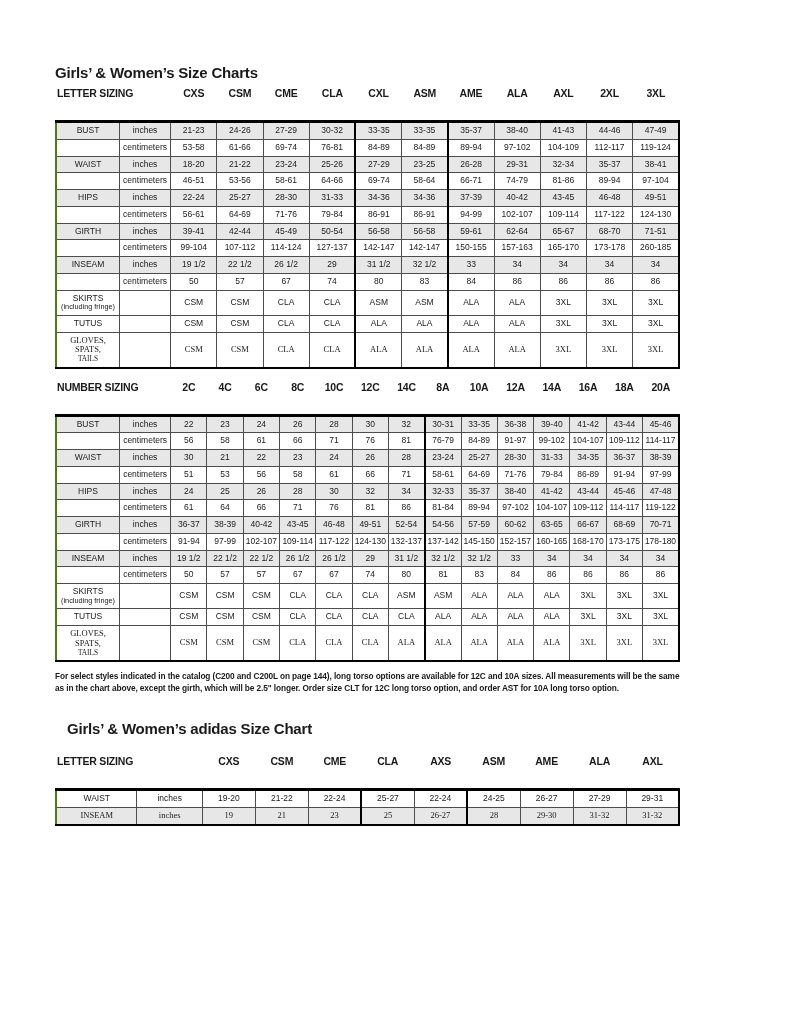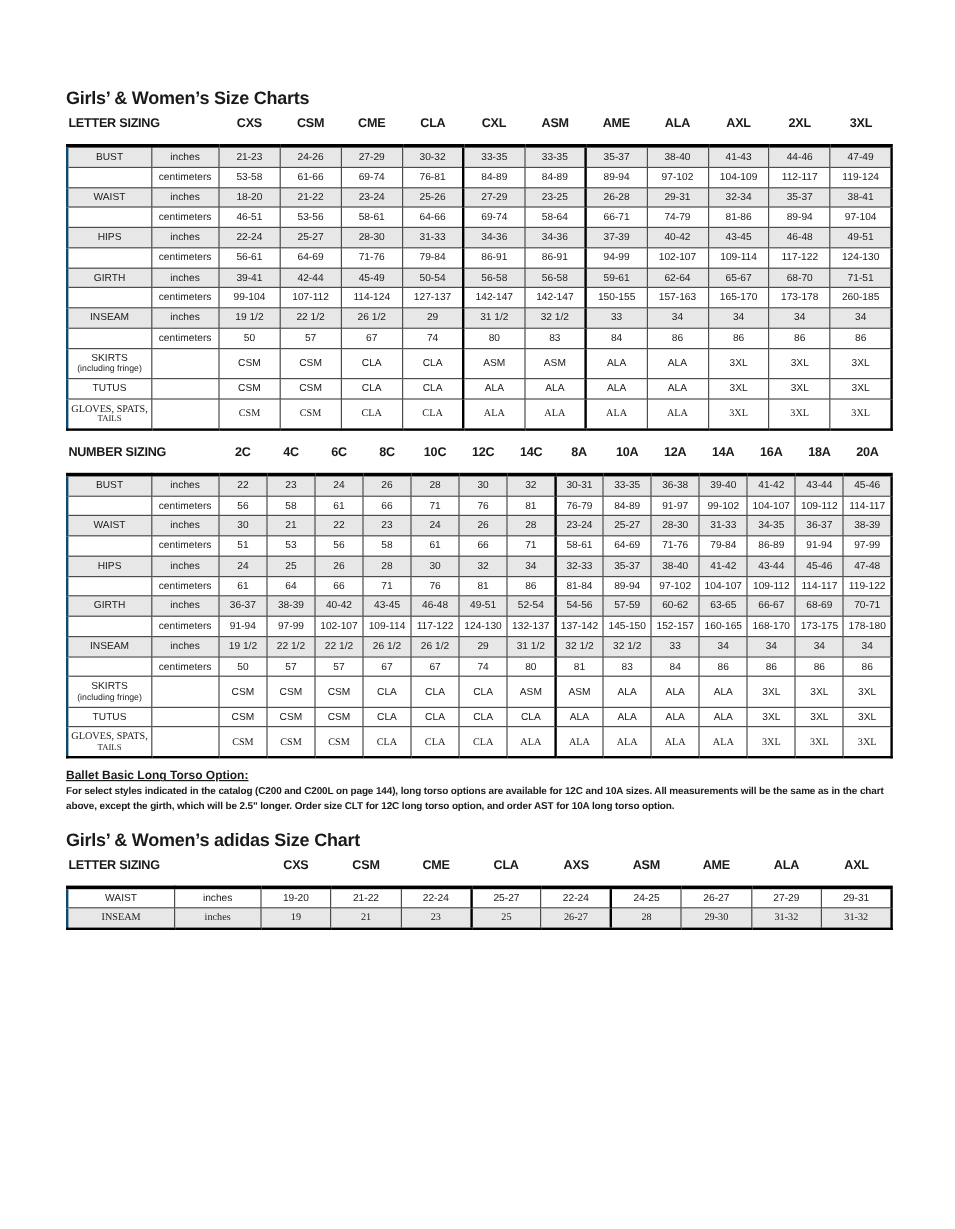--- a/index.html
+++ b/index.html
@@ -1,38 +1,38 @@
 <!DOCTYPE html>
 <html><head>
 <meta charset="utf-8">
 <style>
   html,body{margin:0;padding:0;}
   body{
     width:796px;height:1024px;background:#ffffff;position:relative;
     font-family:"Liberation Sans", sans-serif;color:#1a1a1a;
     -webkit-font-smoothing:antialiased;
   }
-  .content{position:absolute;left:55px;top:74px;width:689px;}
+  .content{position:absolute;left:55px;top:64px;width:625px;}
   .main-title{font-size:15px;font-weight:700;margin:0 0 5px 0;letter-spacing:-0.2px;}
   .title-row{display:flex;align-items:baseline;gap:6px;margin:14px 0 5px 0;}
   .title-note{font-size:12px;font-weight:400;letter-spacing:-0.2px;}
   .size-table{width:100%;border-collapse:collapse;table-layout:fixed;}
   .size-table thead th{
     border:none;border-bottom:3px solid #000;
     font-size:10.5px;font-weight:700;text-align:center;
-    padding:1px 0 11px 0;letter-spacing:-0.2px;
+    padding:1px 0 21px 0;letter-spacing:-0.2px;
   }
   .size-table thead th.corner{text-align:left;padding-left:1px;}
   .size-table tbody td{
     border:1px solid #4d4d4d;
     font-size:8.5px;text-align:center;vertical-align:middle;
     padding:3px 0;line-height:1.15;background:#ffffff;
   }
   .size-table tbody tr.shaded td{background:#e7e7e7;}
-  .size-table tbody td:first-child{border-left:2px solid #0c4a6e;}
+  .size-table tbody td:first-child{border-left:2px solid #4d7c0f;}
   .size-table tbody td:last-child{border-right:2px solid #000;}
   .size-table tbody tr:last-child td{border-bottom:2px solid #000;font-family:Liberation Serif, serif;}
   .size-table tbody td.hv{border-left:2.5px solid #000;}
   .size-table tbody td.row-label{font-size:8.5px;}
   .size-table tbody td.row-label .sub{font-size:7.3px;display:block;}
   .gap1{height:11px;}
   .footnote{margin-top:9px;}
   .footnote-title{font-size:10px;font-weight:700;text-decoration:underline;margin:0 0 2px 0;}
   .footnote-body{font-size:8.3px;line-height:1.4;margin:0;letter-spacing:-0.1px;font-weight:bold;}
 </style>
@@ -546,26 +546,25 @@
           <td>ALA</td>
           <td>ALA</td>
           <td>3XL</td>
           <td>3XL</td>
           <td>3XL</td>
         </tr>
       </tbody>
     </table>
 
   <div class="footnote">
-    <p class="footnote-title">Ballet Basic Long Torso Option:</p>
     <p class="footnote-body">For select styles indicated in the catalog (C200 and C200L on page 144), long torso options are available for 12C and 10A sizes. All measurements will be the same as in the chart above, except the girth, which will be 2.5" longer. Order size CLT for 12C long torso option, and order AST for 10A long torso option.</p>
   </div>
 
   <div class="title-row">
-    <span class="main-title" style="margin:0">Girls’ &amp; Women’s adidas Size Chart</span>
+    <span class="main-title" style="margin:12px">Girls’ &amp; Women’s adidas Size Chart</span>
   </div>
 
   <table class="size-table">
       <colgroup>
         <col style="width: 13%;">
         <col style="width: 10.5%;">
         <col style="width: 8.5%;">
         <col style="width: 8.5%;">
         <col style="width: 8.5%;">
         <col style="width: 8.5%;">

